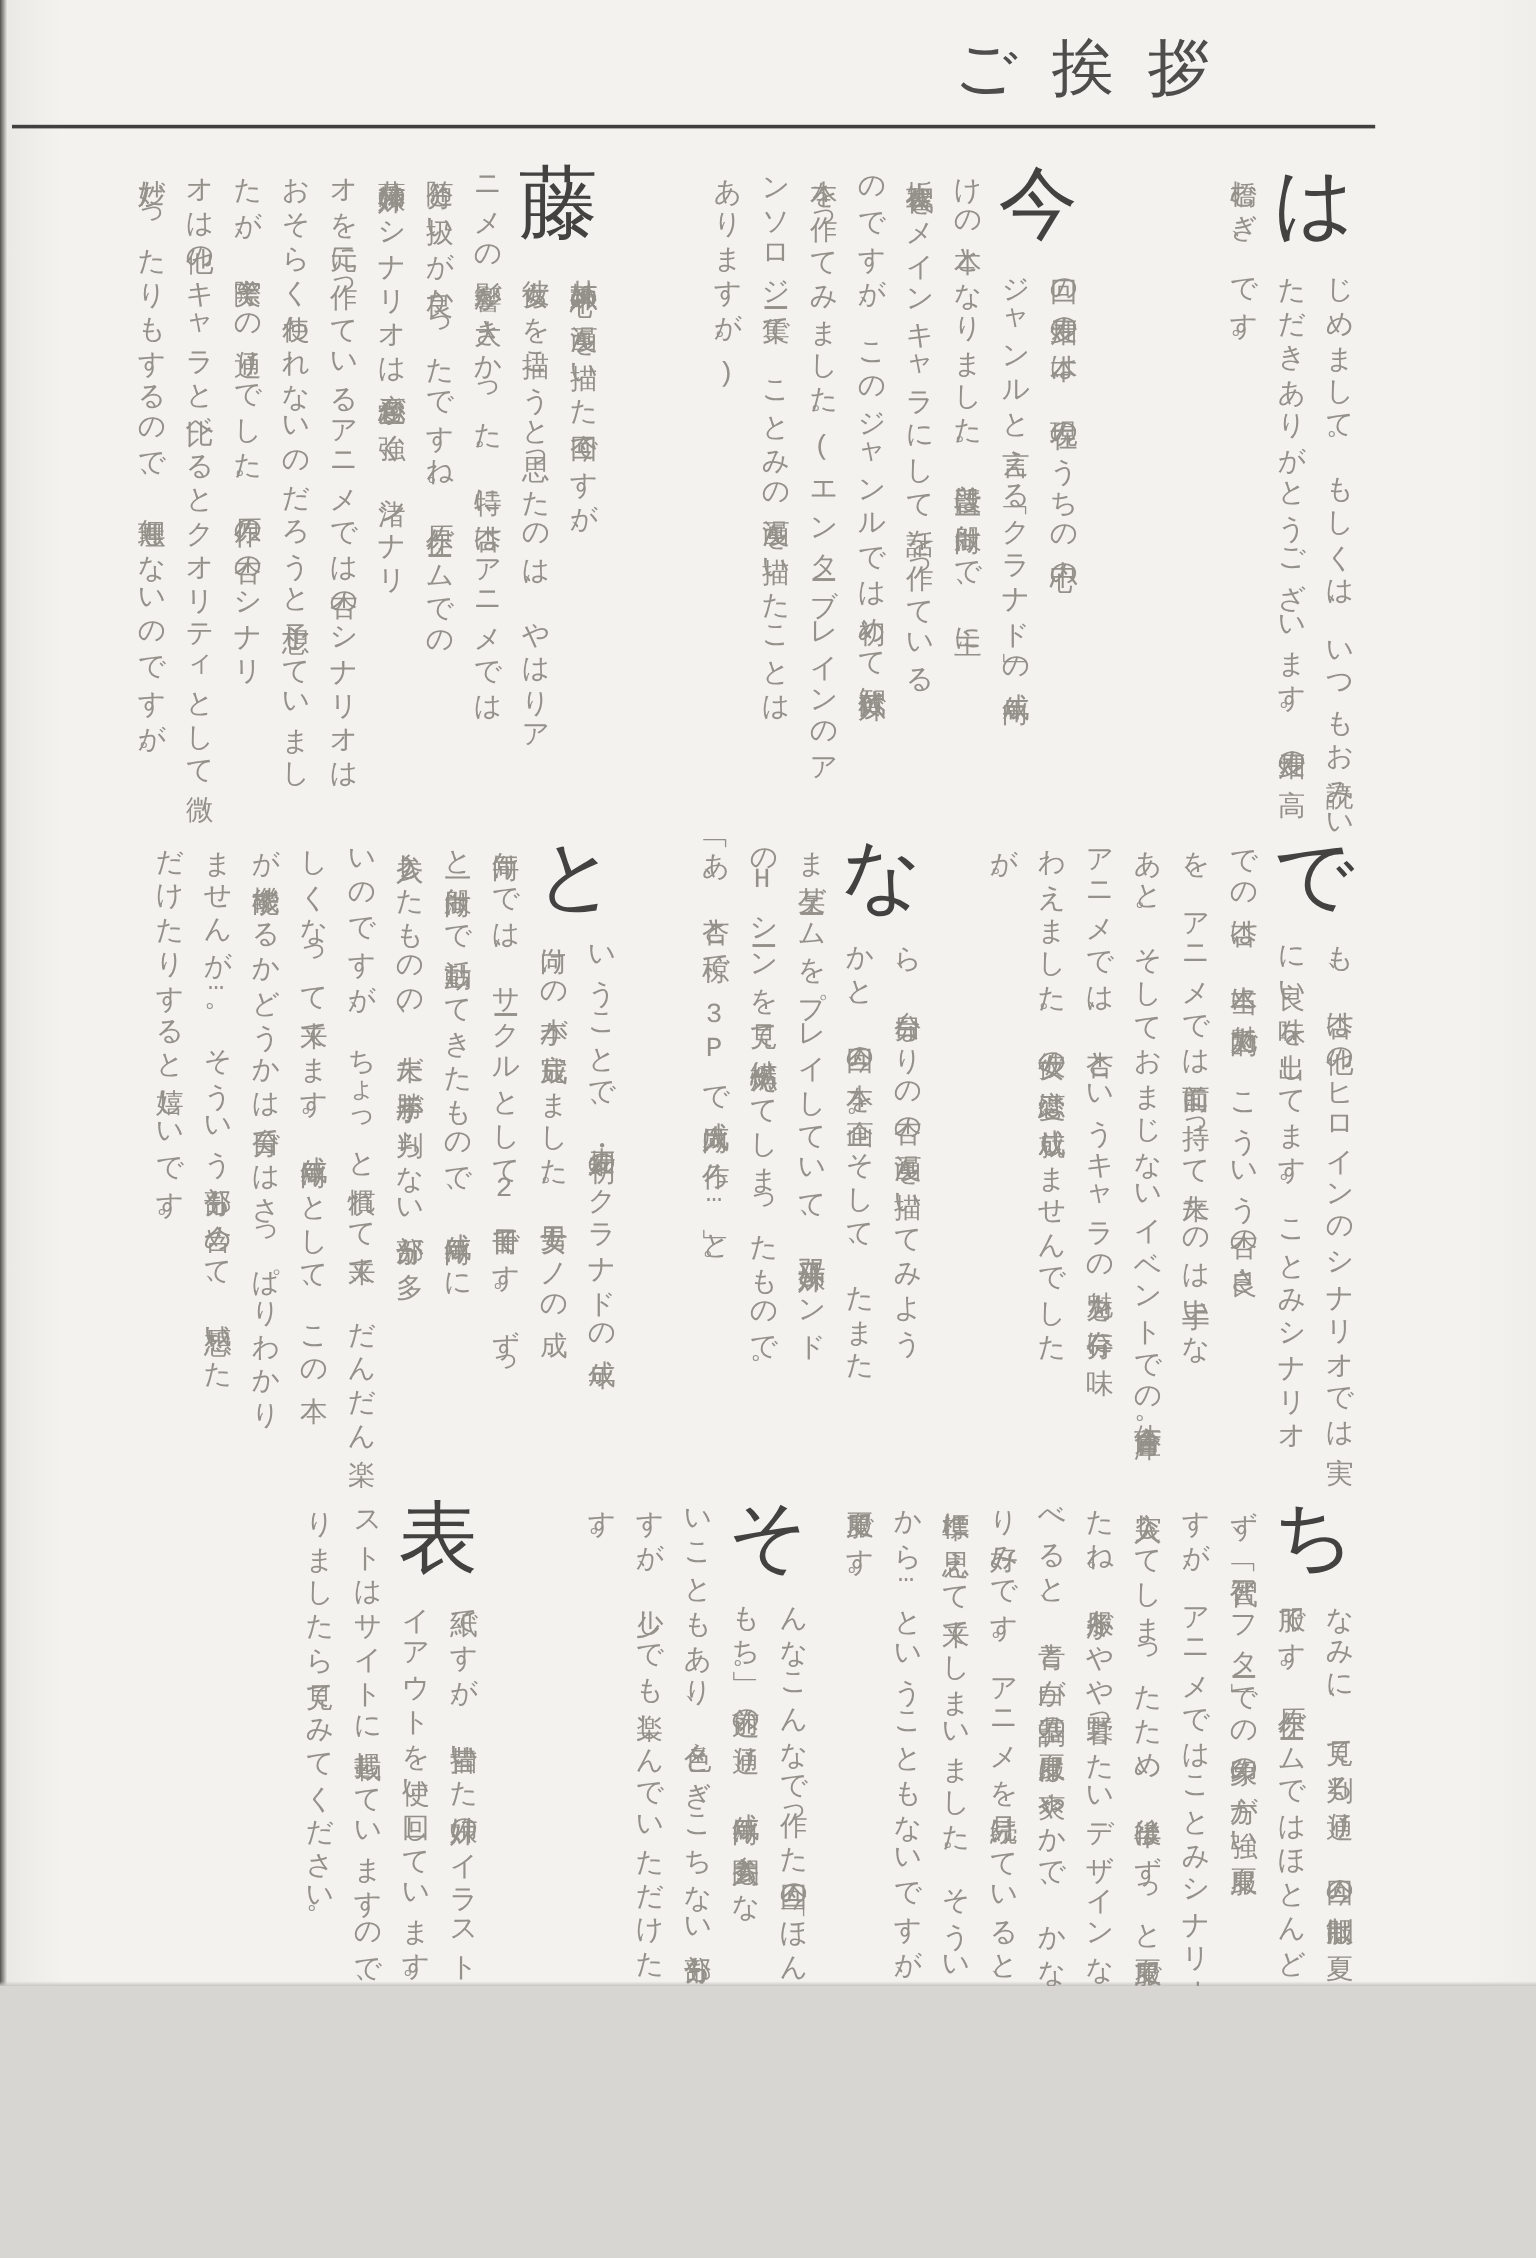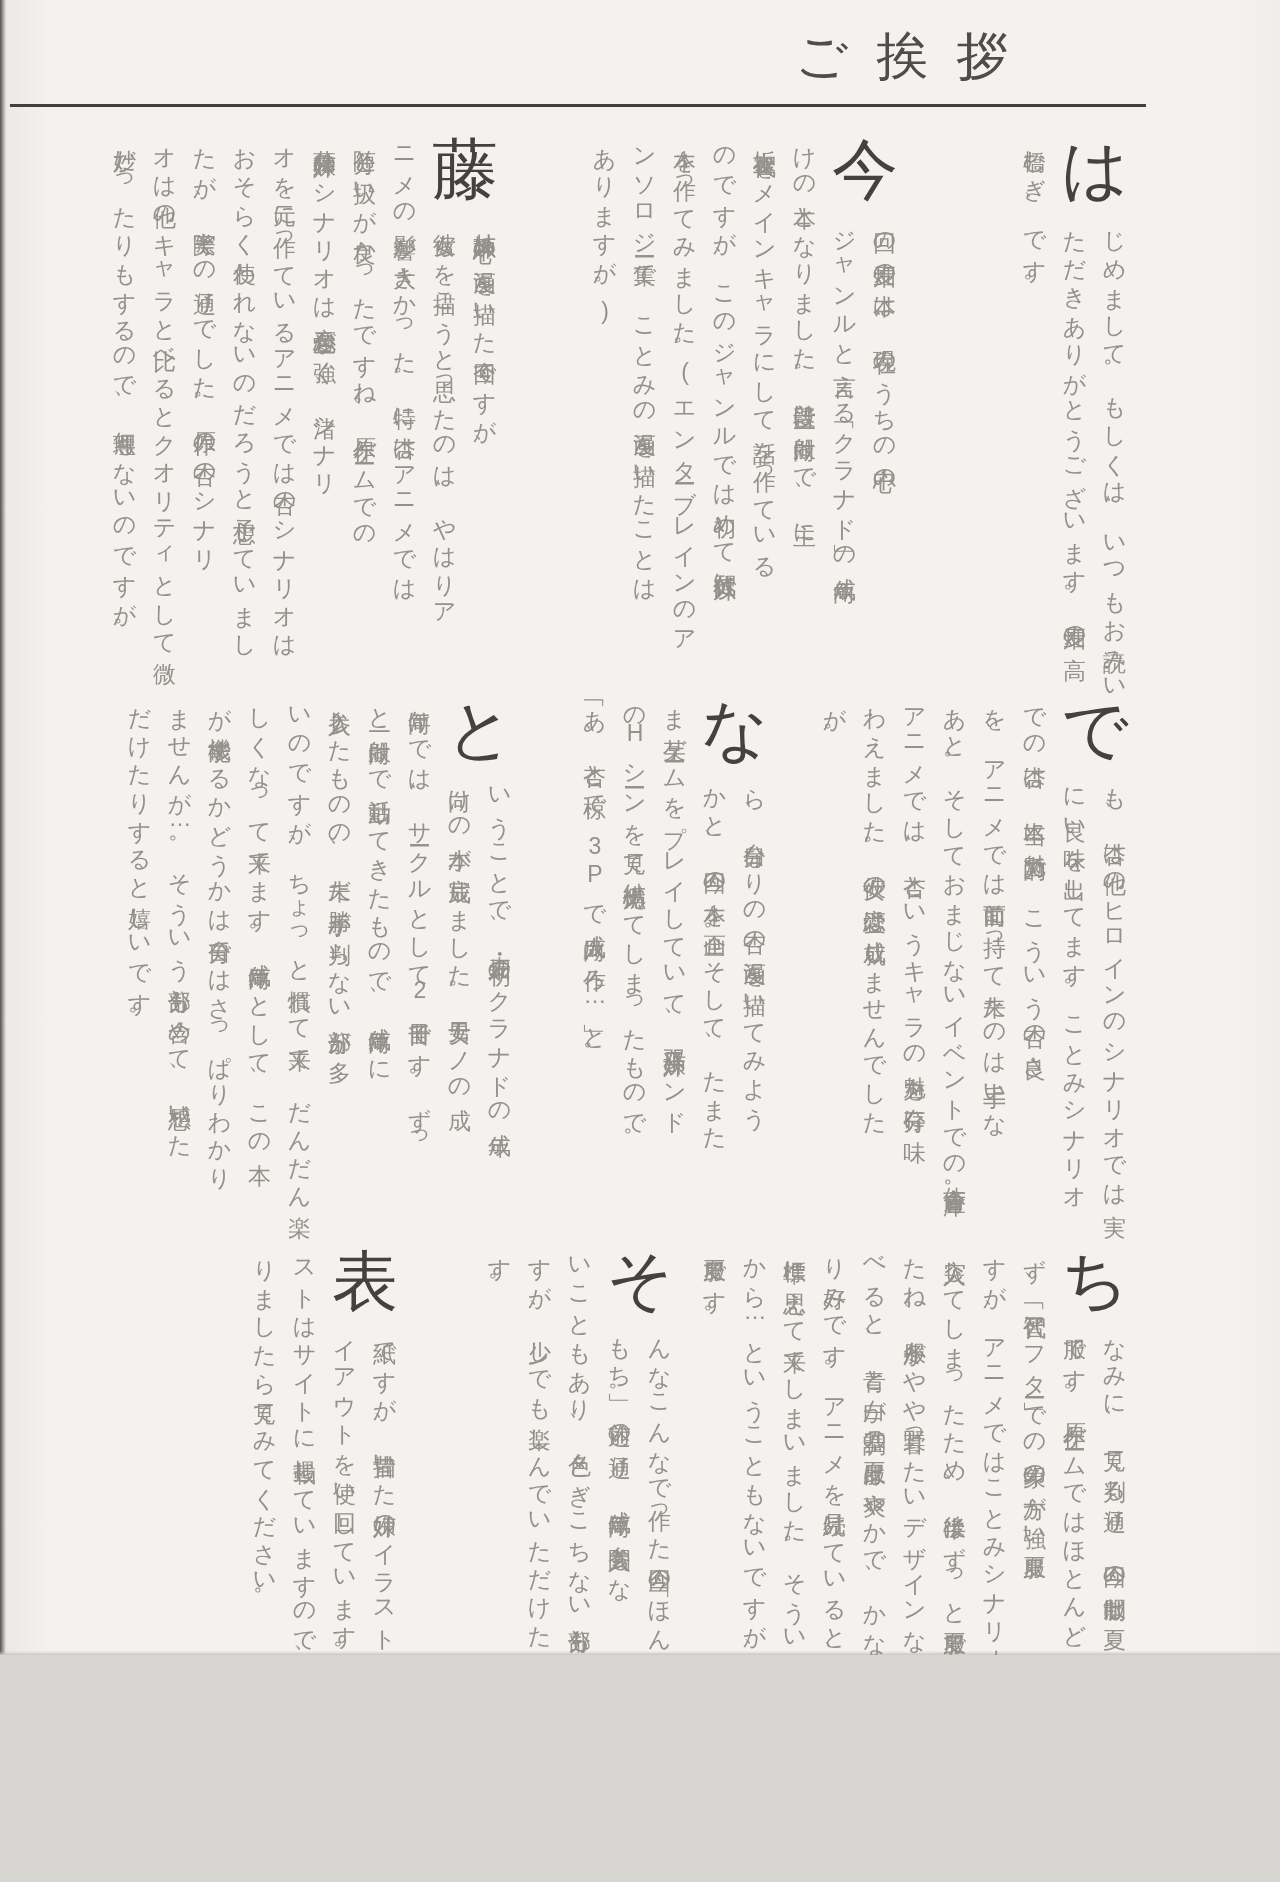--- a/index.html
+++ b/index.html
@@ -1,20 +1,20 @@
 <!DOCTYPE html>
 <html><head>
 <meta charset="utf-8">
 <style>
   html,body{margin:0;padding:0;background:#d8d6d2;}
   .page{
     position:relative;width:1280px;height:1655px;
     background:linear-gradient(90deg,#e9e8e4 0%,#f3f2ee 4%,#f3f2ee 96%,#efeeea 100%);
     overflow:hidden;
-    font-family:Liberation Sans, sans-serif;
+    font-family:Liberation Mono, monospace;
   }
   .edge-left{position:absolute;left:0;top:0;bottom:0;width:6px;
     background:linear-gradient(90deg,#55534f,rgba(85,83,79,0));}
   .edge-bottom{position:absolute;left:0;bottom:0;width:100%;height:4px;
     background:linear-gradient(0deg,#c9c7c3,rgba(201,199,195,0));}
   .header{
     position:absolute;left:795px;top:22px;margin:0;
     font-size:52px;font-weight:normal;color:#4e4d4b;
     letter-spacing:28px;white-space:nowrap;
   }

